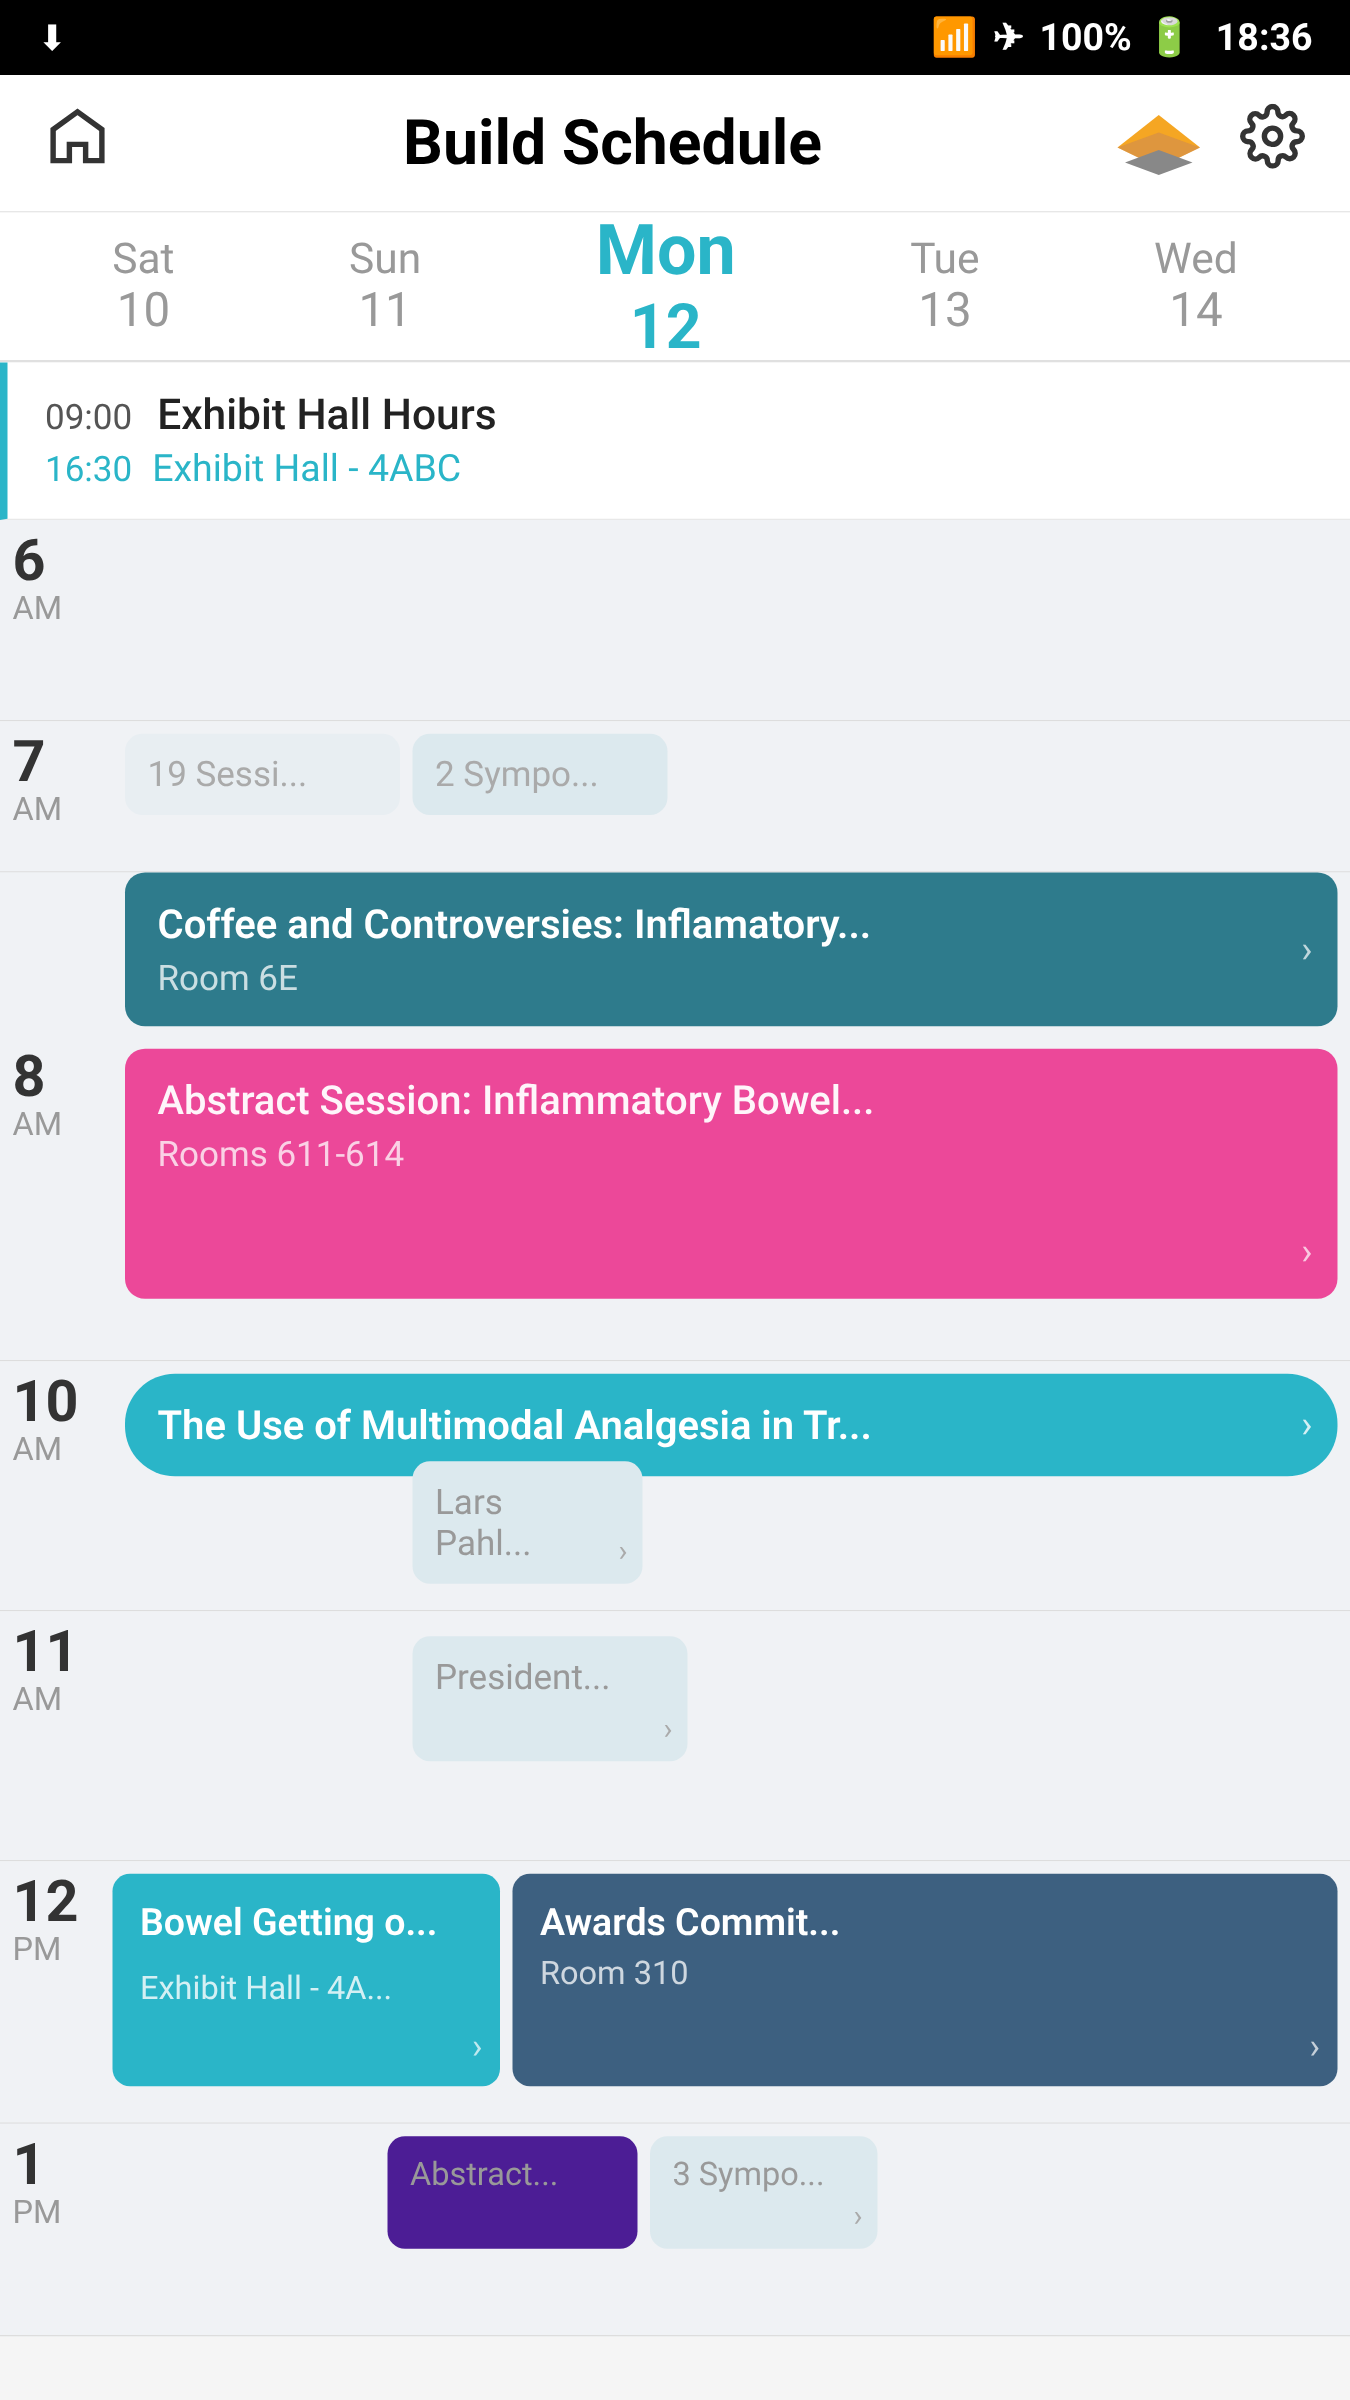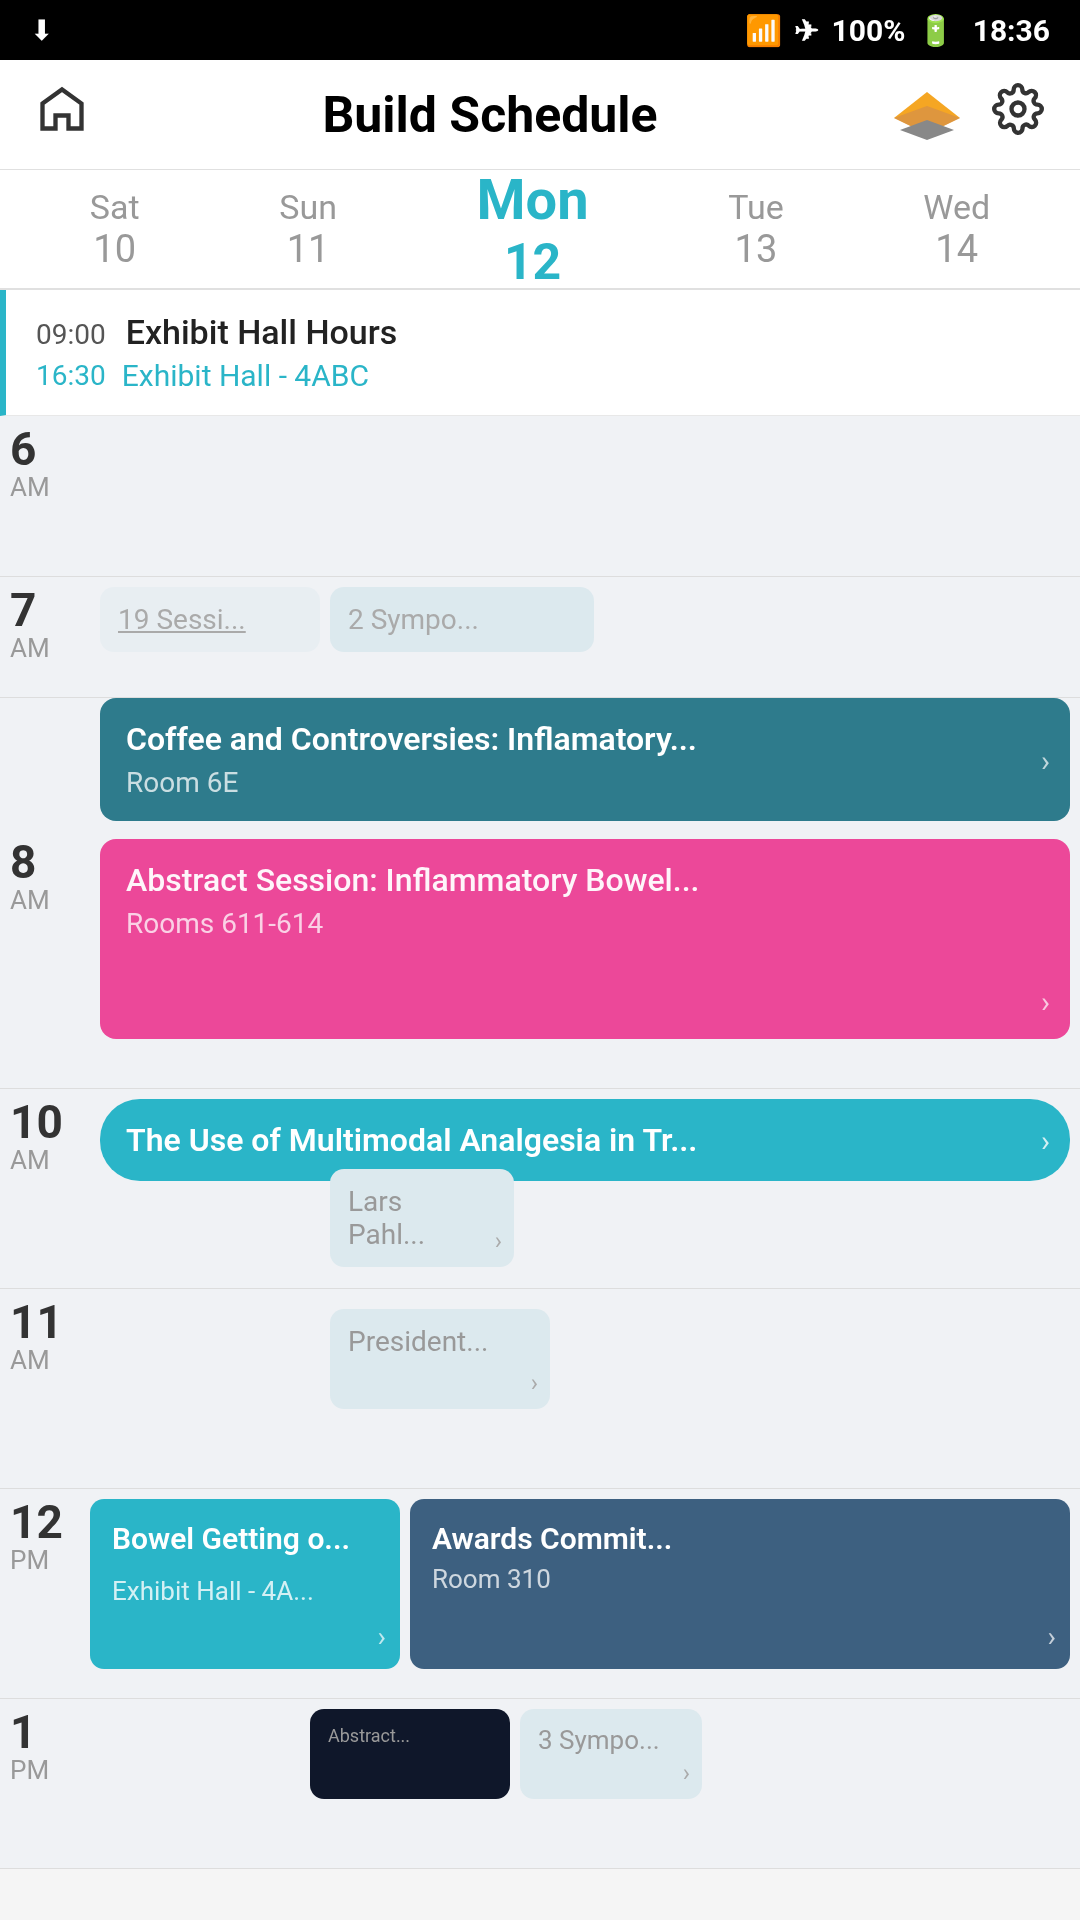--- a/index.html
+++ b/index.html
@@ -245,27 +245,27 @@
   <div class="time-row row-7am" style="background:#f0f2f5; min-height:120px;">
     <div class="time-label">
       <div class="time-hour">7</div>
       <div class="time-ampm">AM</div>
     </div>
     <div class="time-slot" style="position:relative; min-height:120px;">
 
       <div style="
         position:absolute; top:10px; left:10px; width:220px;
         background:#e8eef2; border-radius:14px; padding:16px 18px;
-        color:#aaa; font-size:28px; cursor:pointer;text-decoration:underline;
+        color:#aaa; font-size:28px; cursor:pointer;
       ">
         <span>19 Sessi...</span>
       </div>
 
       <div style="
-        position:absolute; top:10px; left:240px; width:264px;
+        position:absolute; top:10px; left:240px; width:204px;
         background:#dce9ee; border-radius:14px; padding:16px 18px;
         color:#aaa; font-size:28px; cursor:pointer;
       ">
         <span>2 Sympo...</span>
       </div>
     </div>
   </div>
 
   <div style="position:relative; background:#f0f2f5;">
 
@@ -414,25 +414,25 @@
       <div class="time-hour">1</div>
       <div class="time-ampm">PM</div>
     </div>
     <div style="flex:1;position:relative;padding:10px 10px 10px 0;">
 
       <div style="
         position:absolute;
         left:220px;
         top:10px;
         width:200px;
-        background:#0f172a;
+        background:#4c1d95;
         border-radius:14px;
         padding:16px 36px 16px 18px;
         color:#999;
-        font-size:18px;
+        font-size:26px;
         cursor:pointer;
         min-height:90px;
       ">
         <span>Abstract...</span>
       </div>
 
       <div style="
         position:absolute;
         left:430px;
         top:10px;

